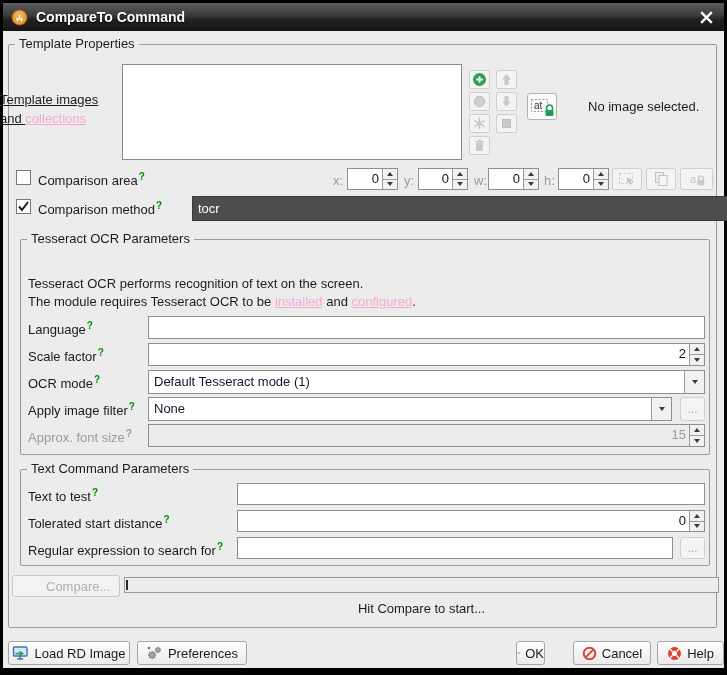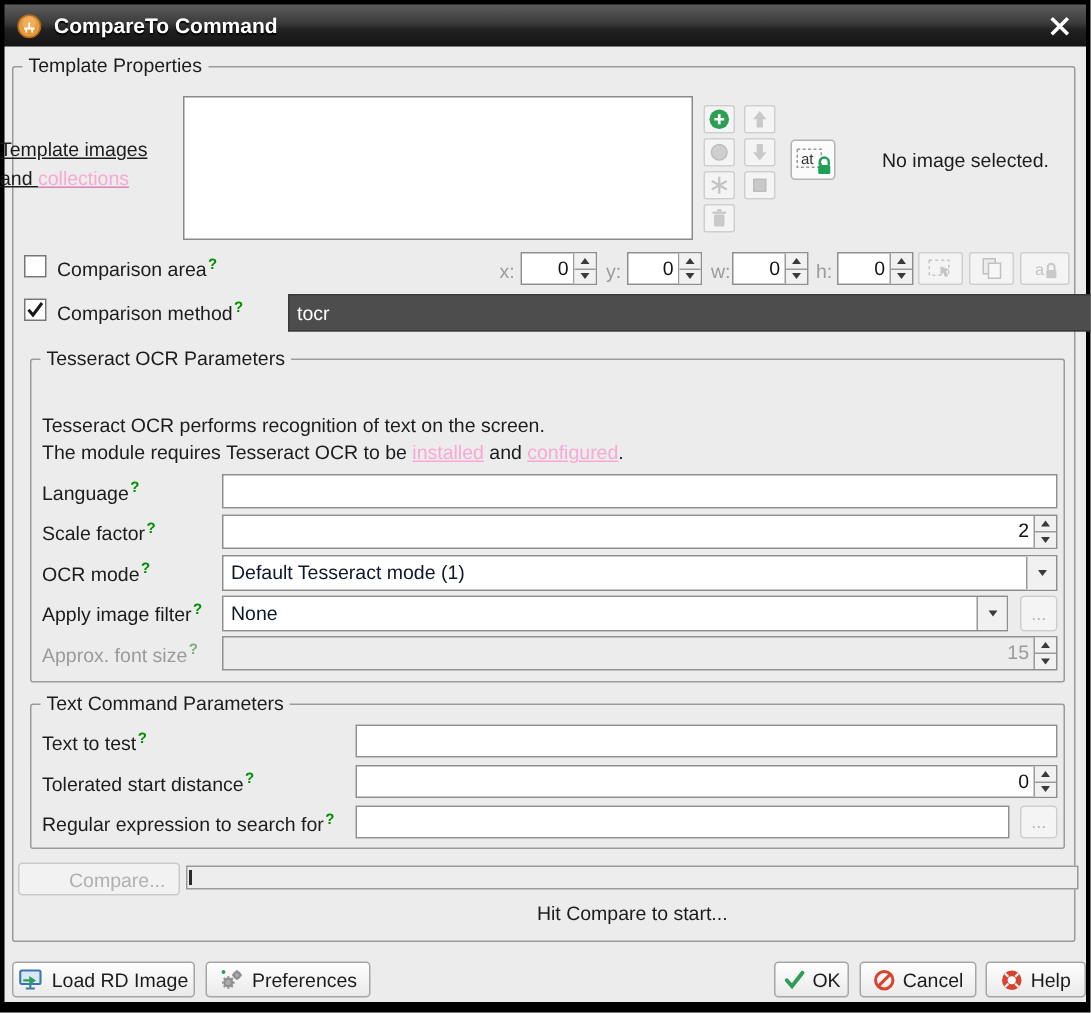--- a/index.html
+++ b/index.html
@@ -340,21 +340,21 @@
     <span>Preferences</span>
   </div>
   <div class="btn" style="left:8px;top:641px;width:122px;">
     <svg width="17" height="16" viewBox="0 0 17 16">
       <rect x="1.5" y="2" width="13.5" height="9" rx="1" fill="#d9e8f8" stroke="#3f75ad" stroke-width="1.4"></rect>
       <path d="M8.2 11v2.4M5.2 14h6" stroke="#3f75ad" stroke-width="1.4" fill="none"></path>
       <path d="M3.5 7.8h4V5.6L12 8.6l-4.5 3V9.4h-4z" fill="#2e9e57"></path>
     </svg>
     <span>Load RD Image</span>
   </div>
-  <div class="btn" style="left:516px;top:641px;width:50px;">
+  <div class="btn" style="left:516px;top:641px;width:29px;">
     <svg width="15" height="14" viewBox="0 0 15 14">
       <path d="M2.5 7.5l3.5 4L13 2.5" stroke="#2e9e57" stroke-width="2.6" fill="none" stroke-linecap="round"></path>
     </svg>
     <span>OK</span>
   </div>
   <div class="btn" style="left:573px;top:641px;width:78px;">
     <svg width="15" height="15" viewBox="0 0 15 15">
       <circle cx="7.5" cy="7.5" r="5.8" fill="none" stroke="#d64530" stroke-width="2"></circle>
       <path d="M3.6 11.4L11.4 3.6" stroke="#d64530" stroke-width="2"></path>
     </svg>

